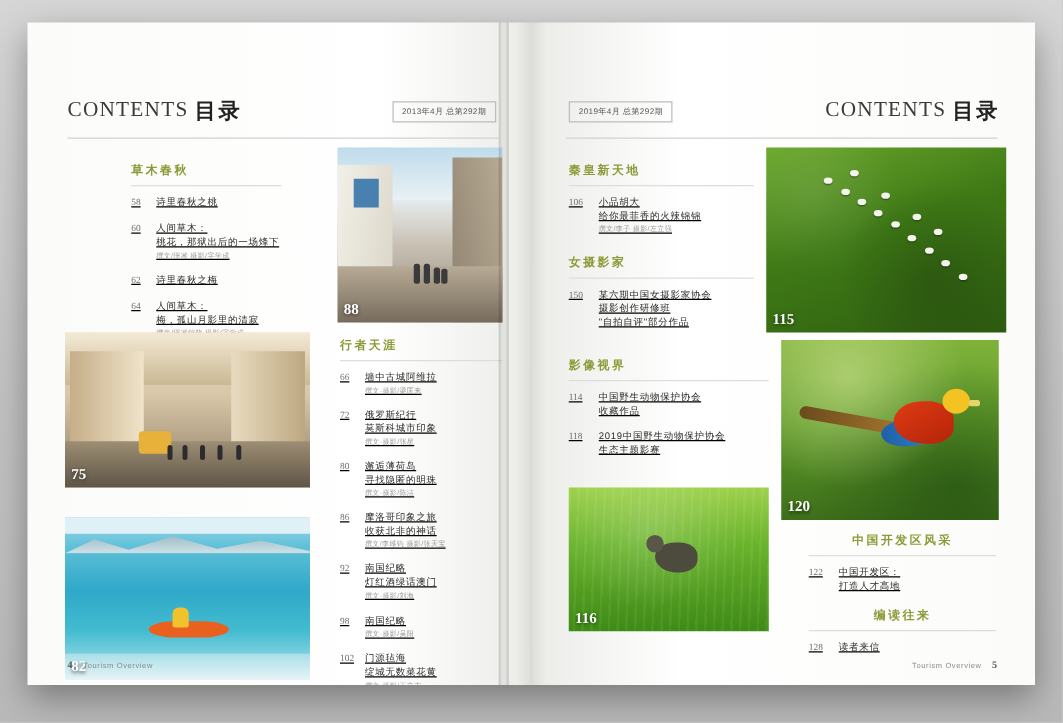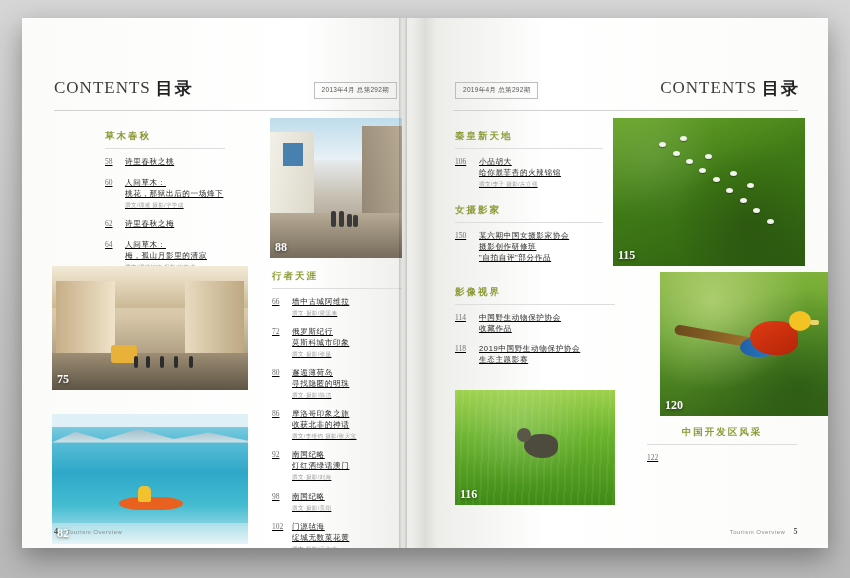--- a/index.html
+++ b/index.html
@@ -348,43 +348,57 @@
             <div class="etitle">生态主题影赛</div>
           </div>
         </div>
       </div>
 
       <div class="col" style="left:222px;top:408px;width:150px;">
         <div class="sect-title" style="text-align:center;">中国开发区风采</div>
         <div class="sect-rule"></div>
         <div class="entry">
           <div class="pg" style="width:24px;flex:0 0 24px;">122</div>
-        </div>
-      </div>
-
+          <div class="etxt">
+            <div class="etitle">中国开发区：</div>
+            <div class="etitle">打造人才高地</div>
+          </div>
+        </div>
+      </div>
+
+      <div class="col" style="left:222px;top:468px;width:150px;">
+        <div class="sect-title" style="text-align:center;">编读往来</div>
+        <div class="sect-rule"></div>
+        <div class="entry">
+          <div class="pg" style="width:24px;flex:0 0 24px;">128</div>
+          <div class="etxt">
+            <div class="etitle">读者来信</div>
+          </div>
+        </div>
+      </div>
 
       <div class="photo p115" style="left:188px;top:100px;width:192px;height:148px;">
         <div class="tex"></div>
         <div class="bird" style="left:24%;top:16%;"></div>
         <div class="bird" style="left:31%;top:22%;"></div>
         <div class="bird" style="left:38%;top:28%;"></div>
         <div class="bird" style="left:45%;top:34%;"></div>
         <div class="bird" style="left:52%;top:40%;"></div>
         <div class="bird" style="left:59%;top:47%;"></div>
         <div class="bird" style="left:66%;top:54%;"></div>
         <div class="bird" style="left:73%;top:61%;"></div>
         <div class="bird" style="left:80%;top:68%;"></div>
         <div class="bird" style="left:35%;top:12%;"></div>
         <div class="bird" style="left:48%;top:24%;"></div>
         <div class="bird" style="left:61%;top:36%;"></div>
         <div class="bird" style="left:70%;top:44%;"></div>
         <span class="num green">115</span>
       </div>
 
-      <div class="photo p120" style="left:200px;top:254px;width:174px;height:144px;margin-left:35px;">
+      <div class="photo p120" style="left:200px;top:254px;width:174px;height:144px;">
         <div class="blur"></div>
           <div class="tail"></div>
           <div class="wing"></div>
           <div class="body"></div>
           <div class="head"></div>
           <div class="beak"></div>
         <span class="num green">120</span>
       </div>
 
       <div class="photo p116" style="left:30px;top:372px;width:160px;height:115px;">

